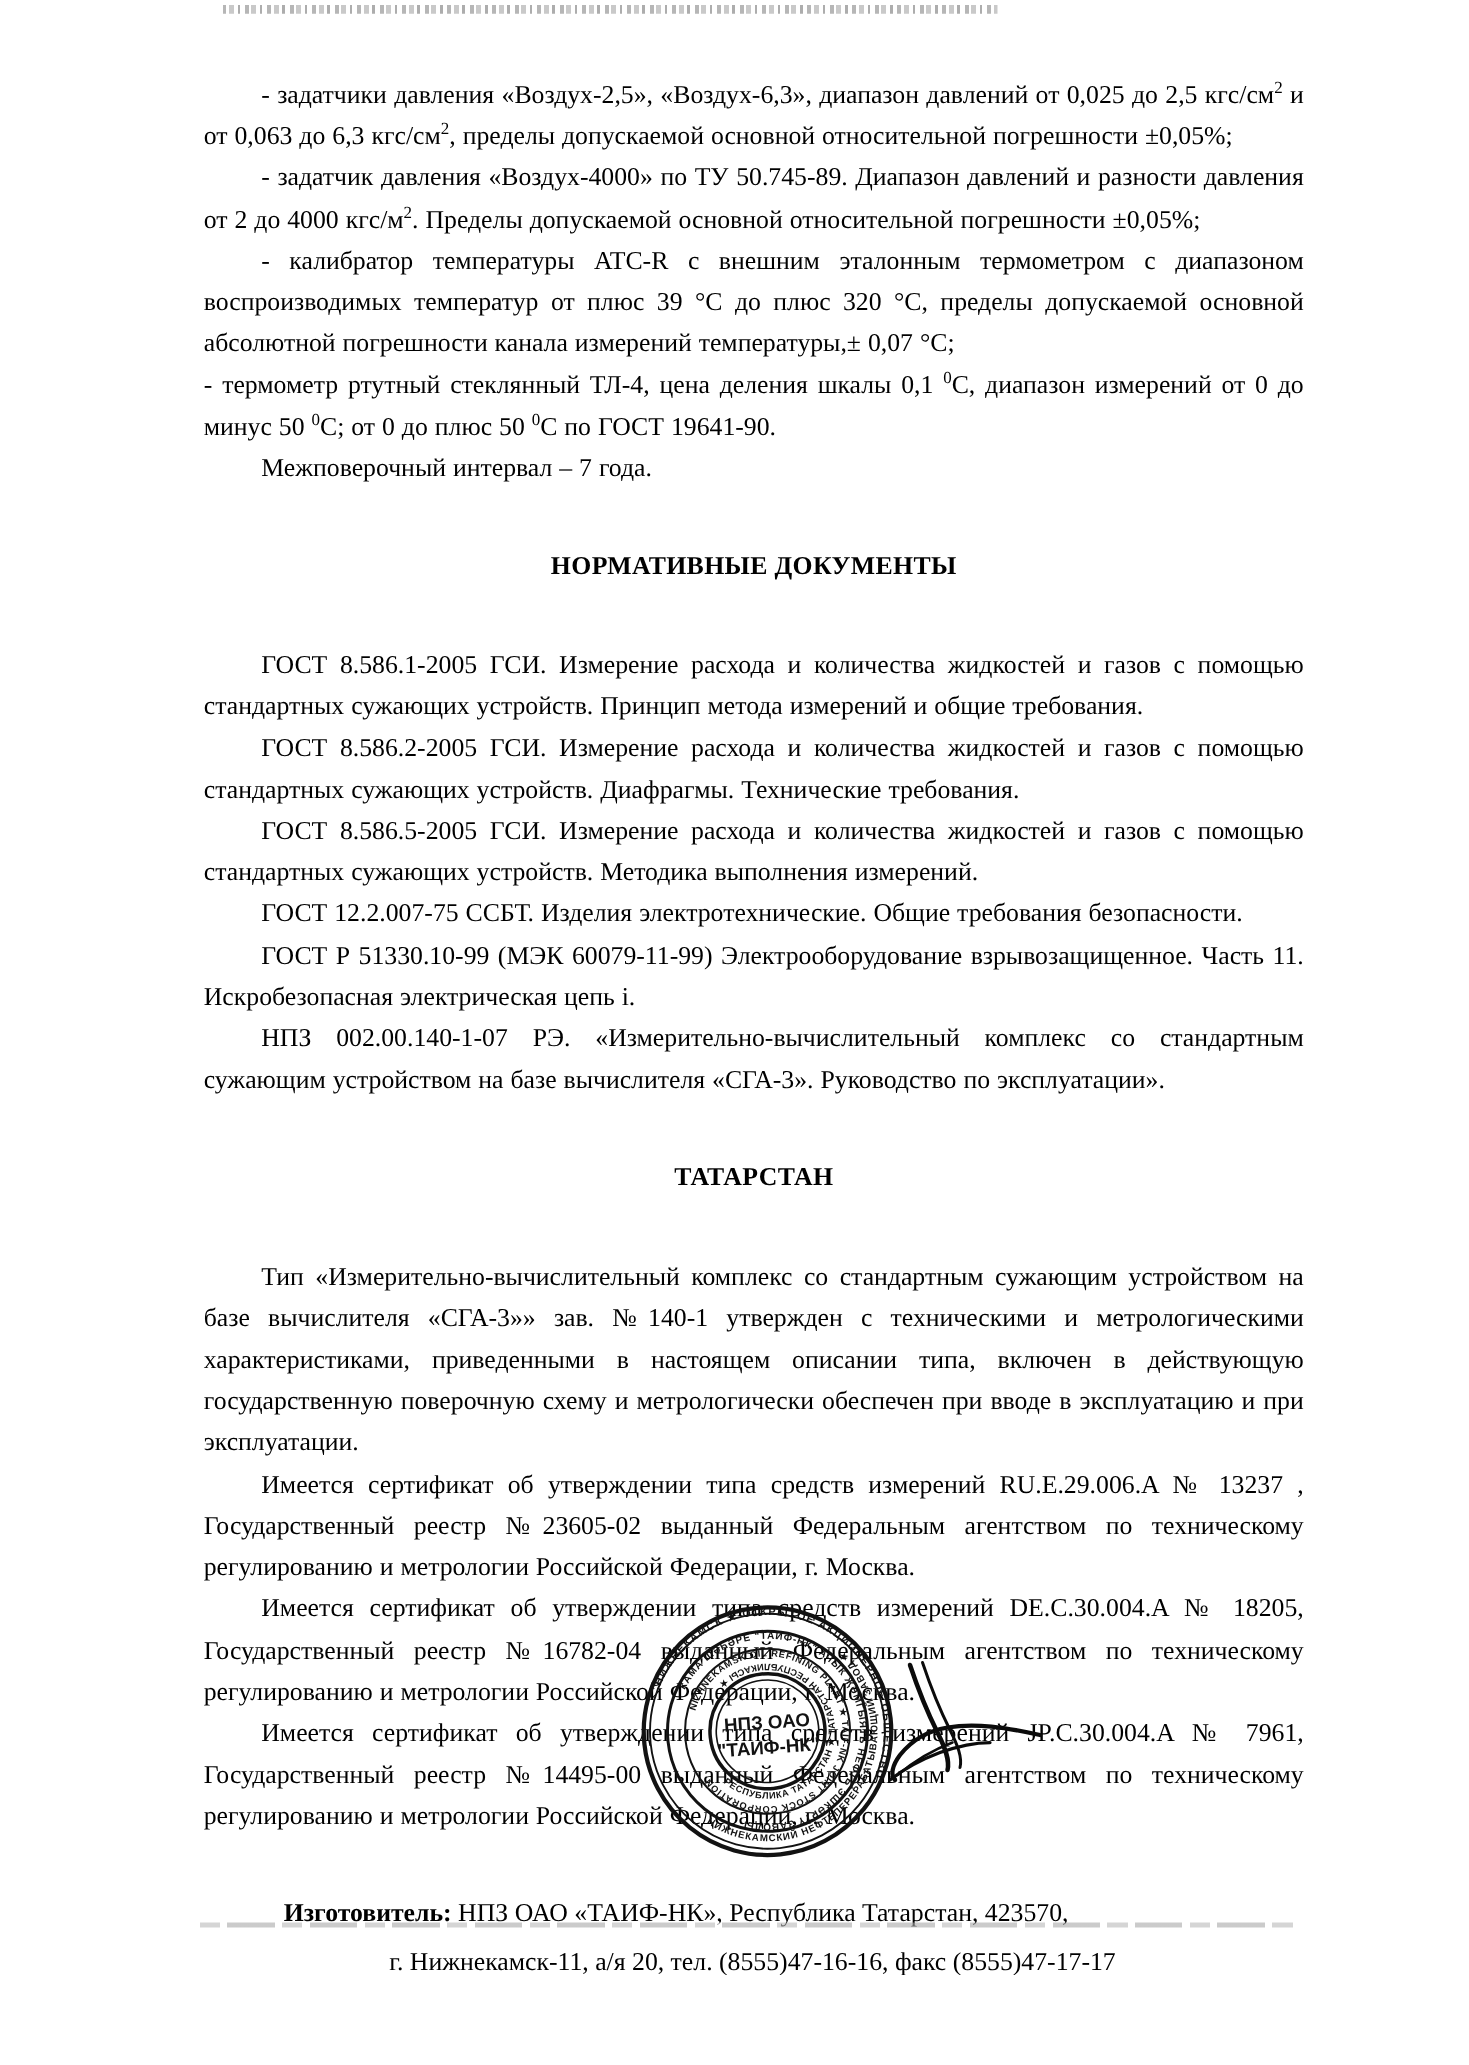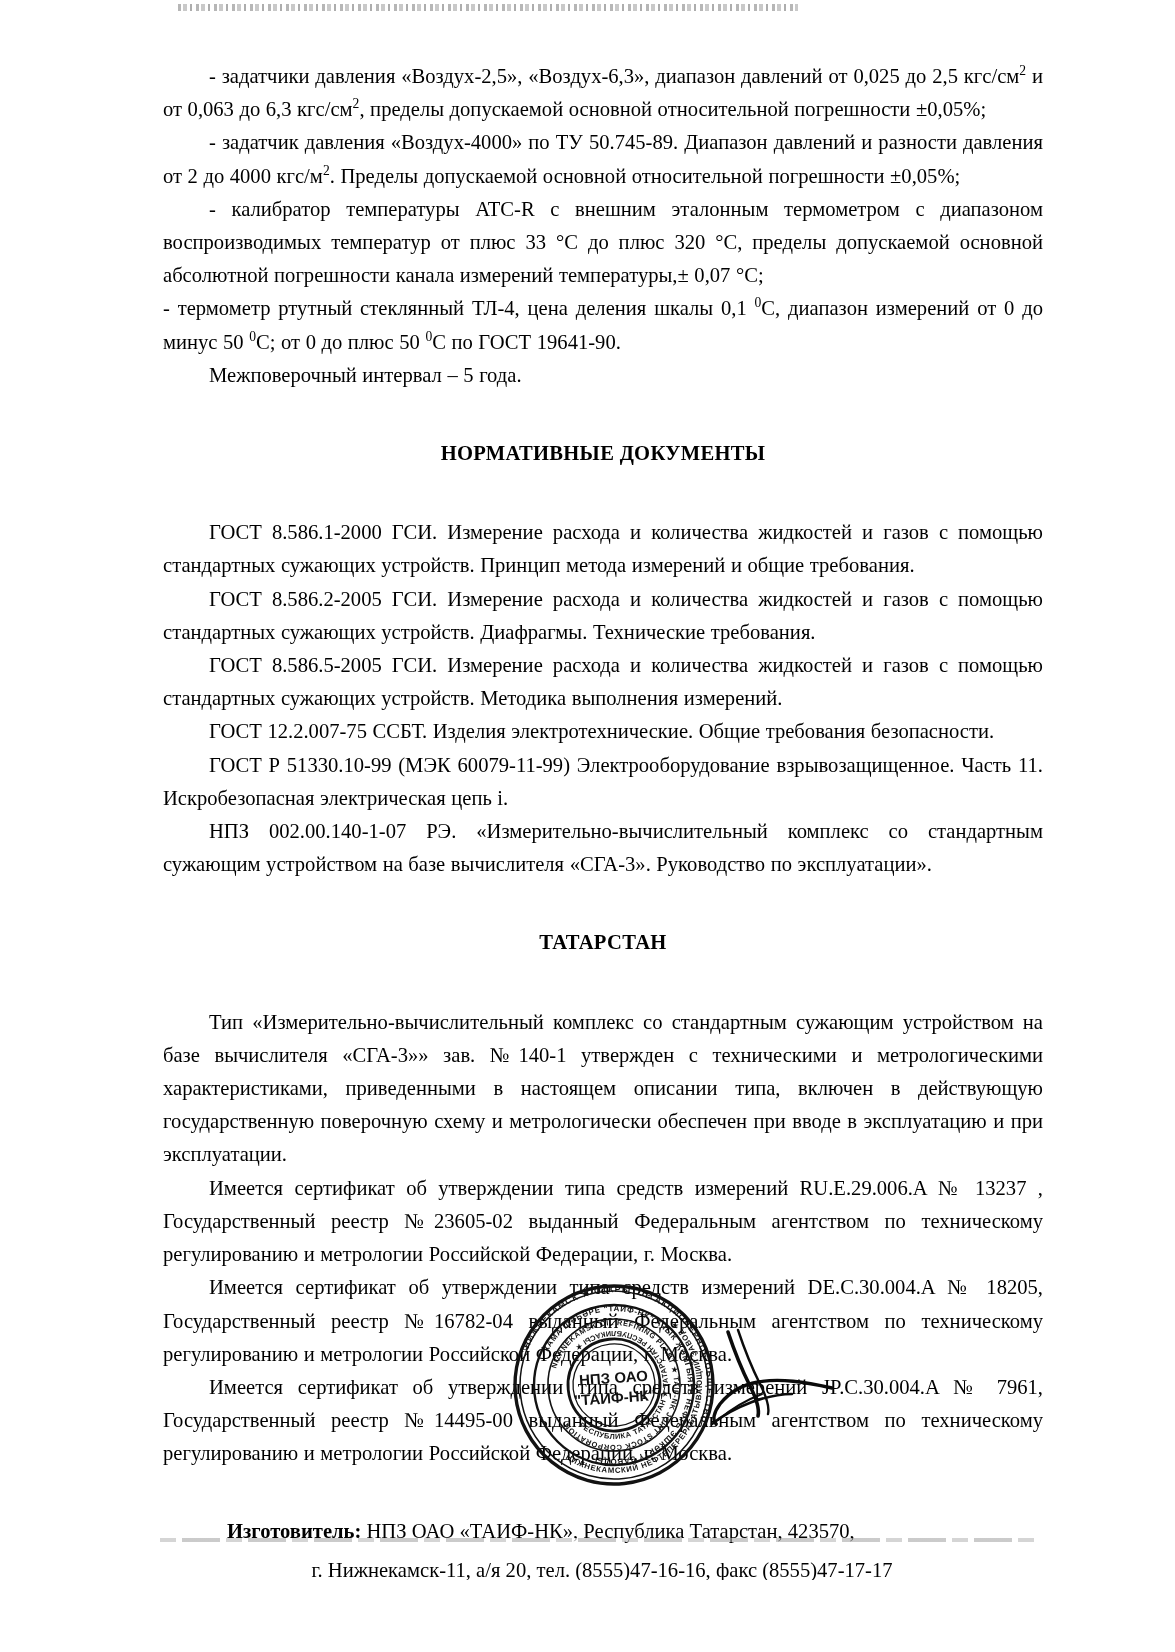--- a/index.html
+++ b/index.html
@@ -148,31 +148,31 @@
 
   <div class="scan-top-artifact"></div>
 
   <div class="content">
 
     <p class="body-text indent"><span>- задатчики давления «Воздух-2,5», «Воздух-6,3», диапазон давлений от 0,025 до 2,5 кгс/см</span><sup>2</sup><span> и от 0,063 до 6,3 кгс/см</span><sup>2</sup><span>, пределы допускаемой основной относительной погрешности ±0,05%;</span></p>
 
     <p class="body-text indent"><span>- задатчик давления «Воздух-4000» по ТУ 50.745-89. Диапазон давлений и разности давления от 2 до 4000 кгс/м</span><sup>2</sup><span>. Пределы допускаемой основной относительной погрешности ±0,05%;</span></p>
 
 
-    <p class="body-text indent">- калибратор температуры ATC-R с внешним эталонным термометром с диапазоном воспроизводимых температур от плюс 33 °С до плюс 320 °С, пределы допускаемой основной абсолютной  погрешности канала измерений температуры,± 0,07 °С;</p>
+    <p class="body-text indent">- калибратор температуры ATC-R с внешним эталонным термометром с диапазоном воспроизводимых температур от плюс 39 °С до плюс 320 °С, пределы допускаемой основной абсолютной  погрешности канала измерений температуры,± 0,07 °С;</p>
 
     <p class="body-text no-indent"><span>- термометр ртутный стеклянный ТЛ-4, цена деления шкалы 0,1 </span><sup>0</sup><span>С,  диапазон измерений от 0 до минус 50 </span><sup>0</sup><span>С; от 0 до плюс 50 </span><sup>0</sup><span>С по ГОСТ 19641-90.</span></p>
 
-    <p class="body-text indent">Межповерочный интервал – 5 года.</p>
+    <p class="body-text indent">Межповерочный интервал – 7 года.</p>
 
     <div class="gap-before-heading"></div>
     <h2 class="section-heading">НОРМАТИВНЫЕ ДОКУМЕНТЫ</h2>
     <div class="gap-after-heading"></div>
 
-    <p class="body-text indent">ГОСТ 8.586.1-2000 ГСИ. Измерение расхода и количества жидкостей и газов с помощью стандартных сужающих устройств. Принцип метода измерений и общие требования.</p>
+    <p class="body-text indent">ГОСТ 8.586.1-2005 ГСИ. Измерение расхода и количества жидкостей и газов с помощью стандартных сужающих устройств. Принцип метода измерений и общие требования.</p>
     <p class="body-text indent">ГОСТ 8.586.2-2005 ГСИ. Измерение расхода и количества жидкостей и газов с помощью стандартных сужающих устройств. Диафрагмы. Технические требования.</p>
     <p class="body-text indent">ГОСТ 8.586.5-2005 ГСИ. Измерение расхода и количества жидкостей и газов с помощью стандартных сужающих устройств. Методика выполнения измерений.</p>
     <p class="body-text indent">ГОСТ 12.2.007-75  ССБТ. Изделия электротехнические. Общие требования безопасности.</p>
     <p class="body-text indent">ГОСТ Р 51330.10-99 (МЭК 60079-11-99)   Электрооборудование   взрывозащищенное. Часть 11. Искробезопасная электрическая цепь i.</p>
     <p class="body-text indent">НПЗ 002.00.140-1-07 РЭ. «Измерительно-вычислительный комплекс со стандартным сужающим устройством на базе вычислителя «СГА-3». Руководство по эксплуатации».</p>
 
     <div class="gap-before-heading"></div>
     <h2 class="section-heading">ТАТАРСТАН</h2>
     <div class="gap-after-heading"></div>
 

